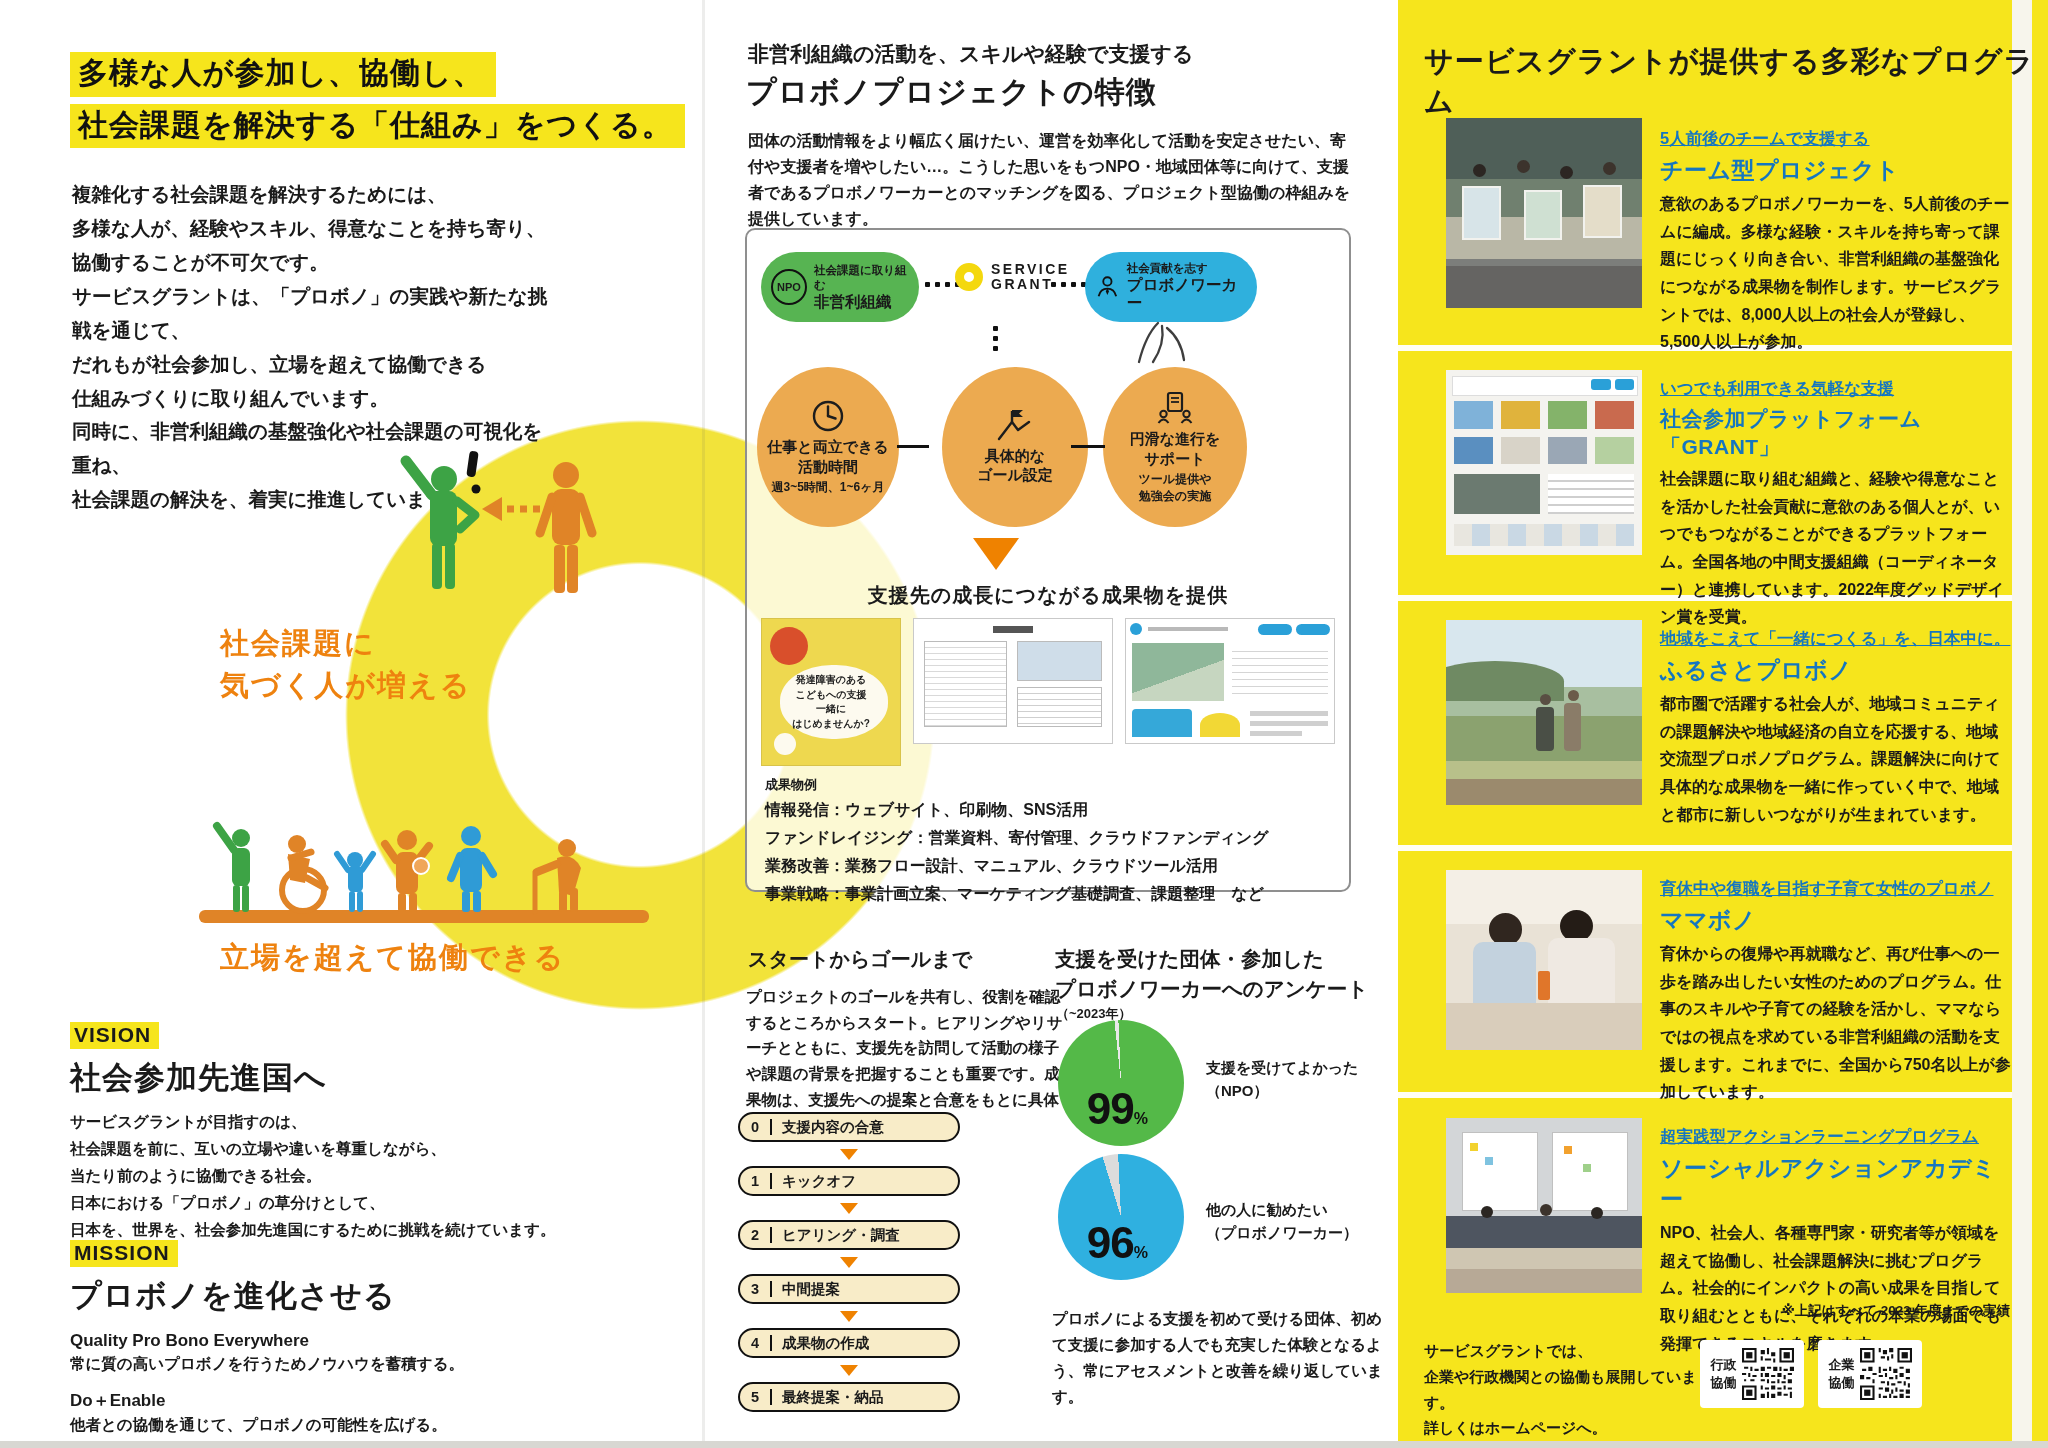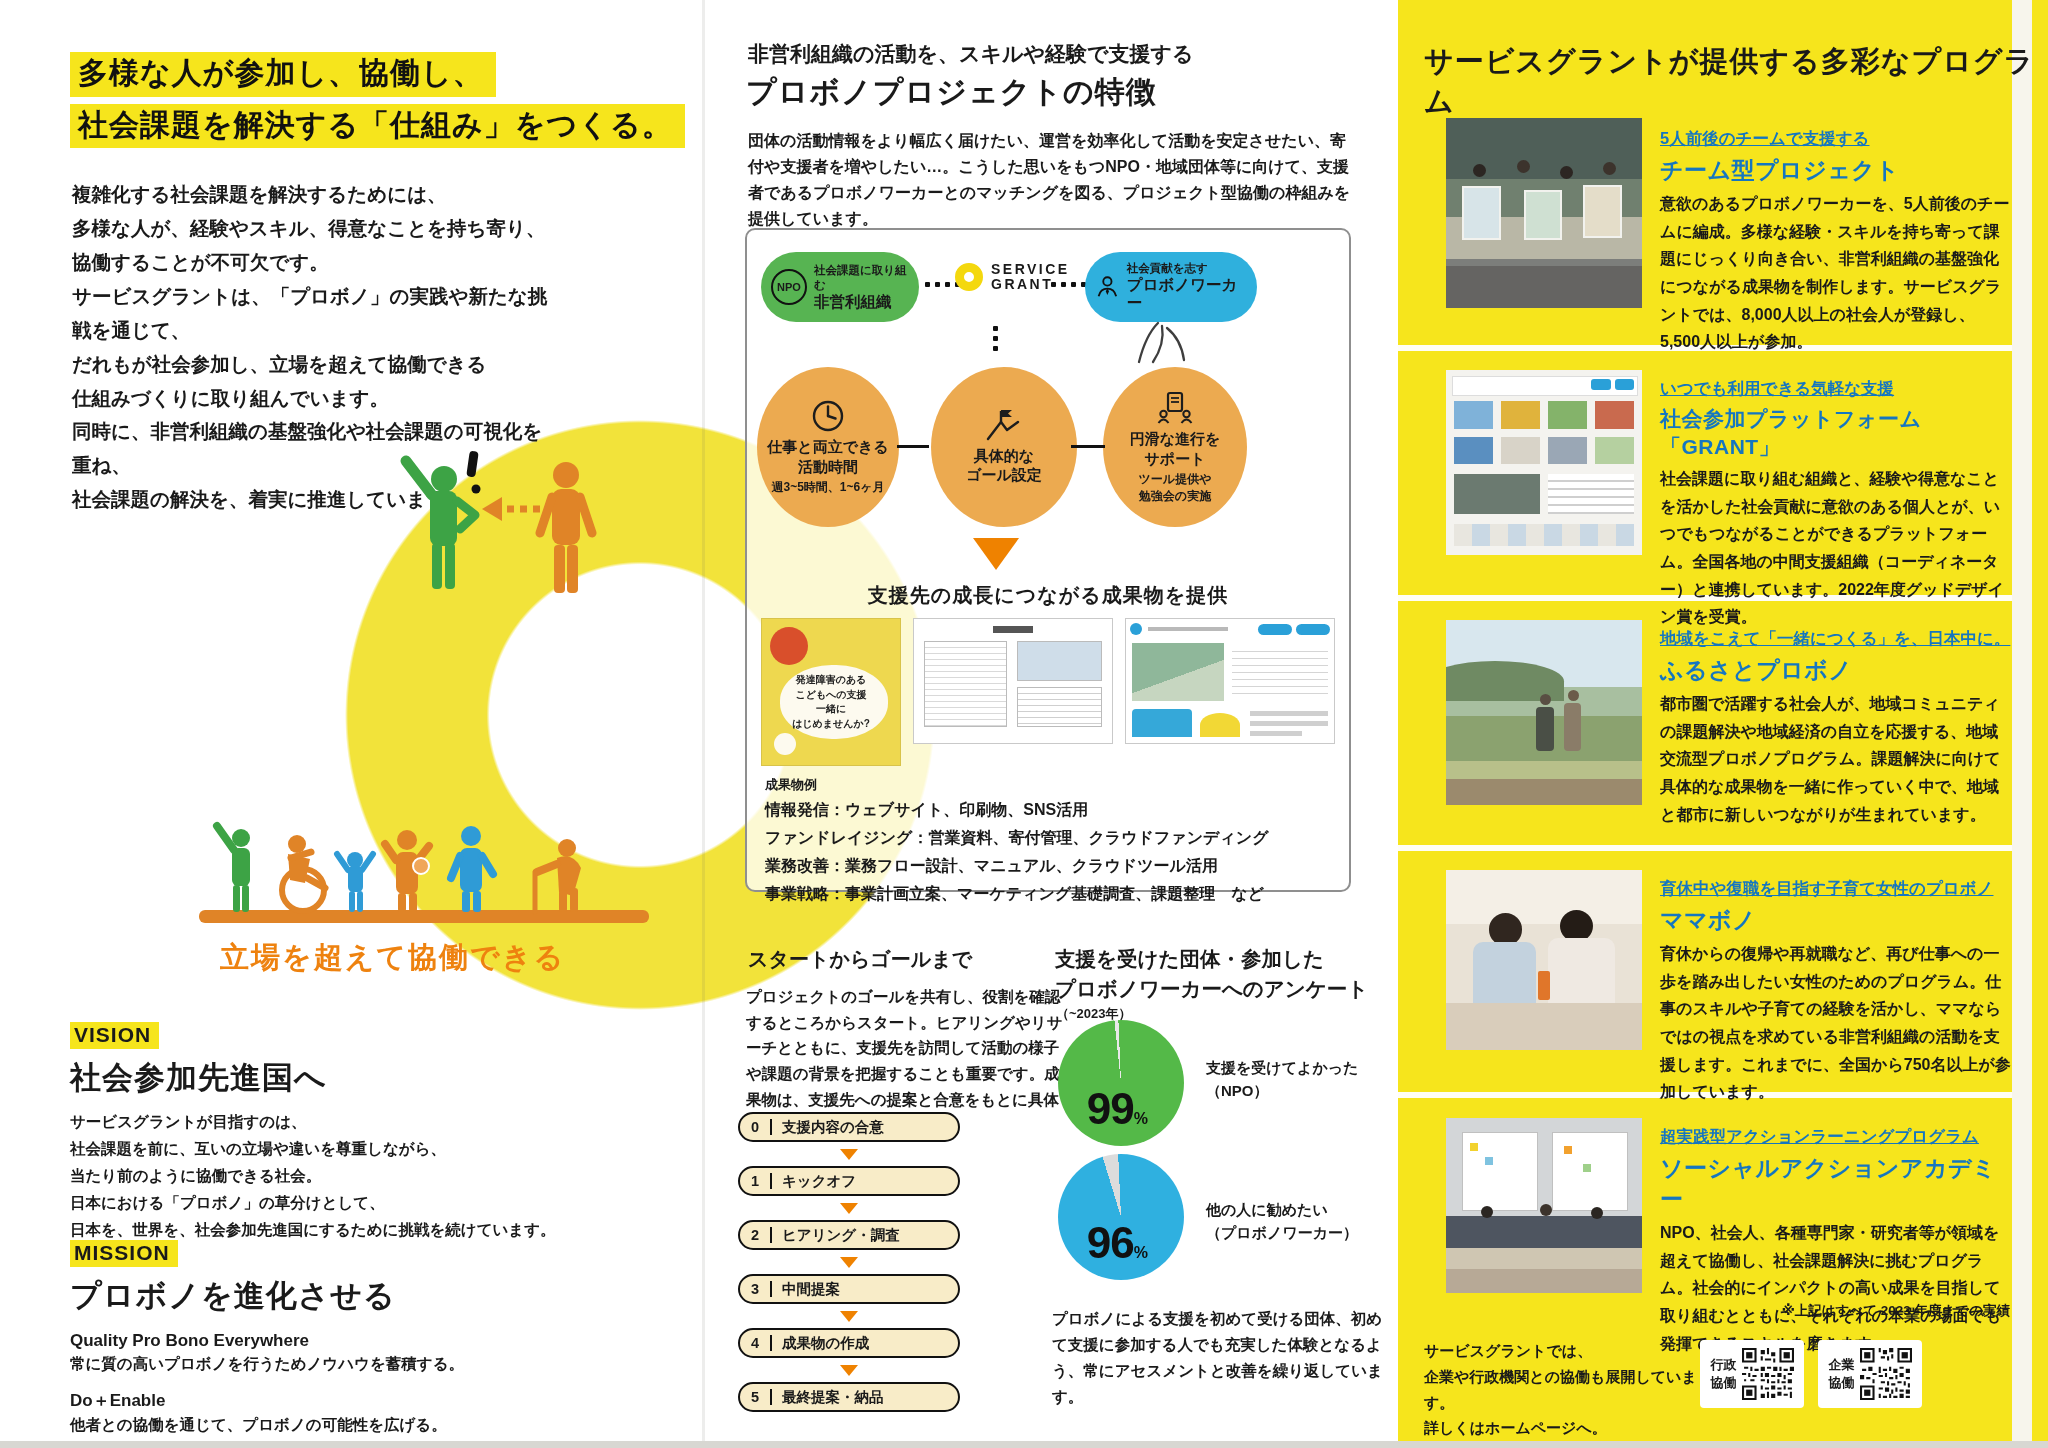--- a/index.html
+++ b/index.html
@@ -161,20 +161,22 @@
     <g fill="#e08427">
       <circle cx="186" cy="30" r="13"></circle>
       <rect x="172" y="44" width="28" height="56" rx="9"></rect>
       <line x1="172" y1="52" x2="160" y2="88" stroke="#e08427" stroke-width="9" stroke-linecap="round"></line>
       <line x1="200" y1="52" x2="212" y2="88" stroke="#e08427" stroke-width="9" stroke-linecap="round"></line>
       <rect x="174" y="100" width="11" height="48" rx="4"></rect>
       <rect x="187" y="100" width="11" height="48" rx="4"></rect>
     </g>
   </svg>
 
+  <div class="abs caption-orange pre" style="left:220px;top:622px;">社会課題に
+気づく人が増える</div>
 
   <svg class="abs" style="left:185px;top:808px;z-index:6;" width="480" height="128" viewBox="0 0 480 128">
     <rect x="14" y="102" width="450" height="13" rx="6" fill="#e08427"></rect>
     <g fill="#3da345">
       <circle cx="56" cy="30" r="9"></circle>
       <line x1="49" y1="42" x2="32" y2="18" stroke="#3da345" stroke-width="8" stroke-linecap="round"></line>
       <rect x="47" y="40" width="18" height="38" rx="6"></rect>
       <rect x="48" y="77" width="7" height="27" rx="3"></rect>
       <rect x="57" y="77" width="7" height="27" rx="3"></rect>
     </g>
@@ -296,21 +298,21 @@
     <div class="bubble" style="left:10px;top:137px;width:142px;">
       <svg width="36" height="36" viewBox="0 0 36 36">
         <circle cx="18" cy="18" r="14" fill="none" stroke="#1d1d1d" stroke-width="2.4"></circle>
         <line x1="18" y1="18" x2="18" y2="8.5" stroke="#1d1d1d" stroke-width="2.4" stroke-linecap="round"></line>
         <line x1="18" y1="18" x2="25.5" y2="20.5" stroke="#1d1d1d" stroke-width="2.4" stroke-linecap="round"></line>
       </svg>
       <div class="b-title pre">仕事と両立できる
 活動時間</div>
       <div class="b-note pre">週3~5時間、1~6ヶ月</div>
     </div>
-    <div class="bubble" style="left:184px;top:137px;">
+    <div class="bubble" style="left:195px;top:137px;">
       <svg width="40" height="36" viewBox="0 0 40 36">
         <path d="M4 32 L17 15 L23 23 L34 15" fill="none" stroke="#1d1d1d" stroke-width="2.4" stroke-linecap="round" stroke-linejoin="round"></path>
         <line x1="17" y1="15" x2="17" y2="4" stroke="#1d1d1d" stroke-width="2.4"></line>
         <path d="M17 3 h11 l-4 3.5 4 3.5 h-11 z" fill="#1d1d1d"></path>
       </svg>
       <div class="b-title pre">具体的な
 ゴール設定</div>
       <div class="b-note pre"></div>
     </div>
     <div class="bubble" style="left:356px;top:137px;width:144px;">

